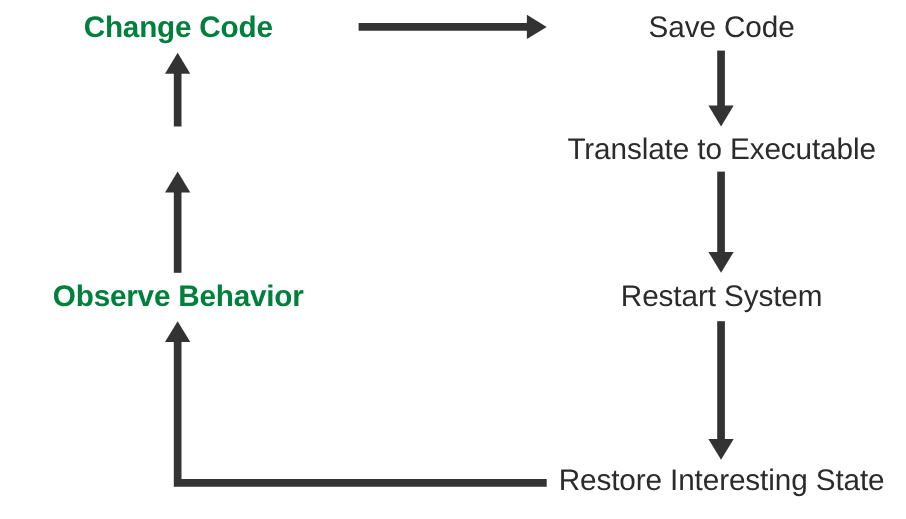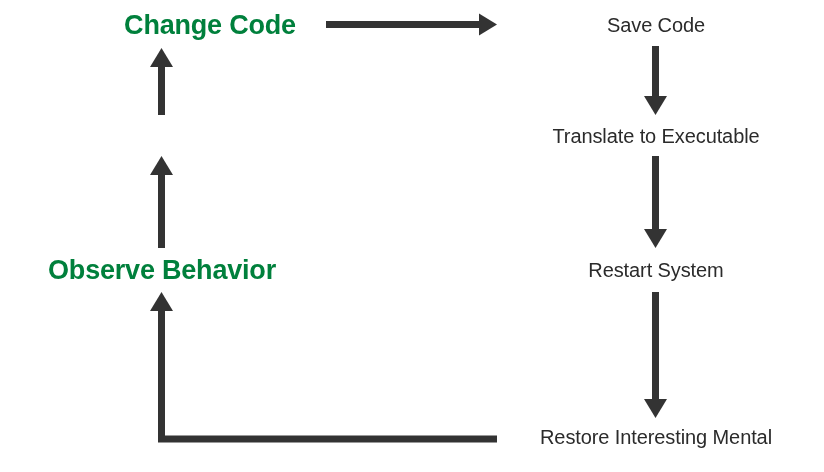--- a/index.html
+++ b/index.html
@@ -31,21 +31,21 @@
   }
   .node-green {
     color: #00803C;
     font-weight: bold;
     font-size: 27px;
     letter-spacing: -0.2px;
   }
   .node-dark {
     color: #2B2B2B;
     font-weight: normal;
-    font-size: 20px;
+    font-size: 27px;
     letter-spacing: -0.1px;
   }
 </style>
 </head>
 <body>
 
 <div id="canvas">
 
   <svg id="arrow-layer" viewBox="0 0 824 472" xmlns="http://www.w3.org/2000/svg">
     <defs>
@@ -83,26 +83,26 @@
       <line x1="161.5" y1="248" x2="161.5" y2="172" stroke="#333333" stroke-width="7"></line>
       <path d="M 161.5,156 L 150,175 L 173,175 Z" fill="#333333"></path>
     </g>
 
     <g>
       <line x1="161.5" y1="115" x2="161.5" y2="64" stroke="#333333" stroke-width="7"></line>
       <path d="M 161.5,48 L 150,67 L 173,67 Z" fill="#333333"></path>
     </g>
   </svg>
 
-  <div class="node node-green" style="left:162px; top:25px;margin-left:48px;">Change Code</div>
+  <div class="node node-green" style="left:162px; top:25px;">Change Code</div>
 
 
   <div class="node node-green" style="left:162px; top:270px;text-align:center;">Observe Behavior</div>
 
   <div class="node node-dark" style="left:656px; top:25px;">Save Code</div>
 
   <div class="node node-dark" style="left:656px; top:270px;">Restart System</div>
 
   <div class="node node-dark" style="left:656px; top:136px;">Translate to Executable</div>
 
-  <div class="node node-dark" style="left:656px; top:437px;">Restore Interesting Mental</div>
+  <div class="node node-dark" style="left:656px; top:437px;">Restore Interesting State</div>
 
 </div>
 
 </body></html>

